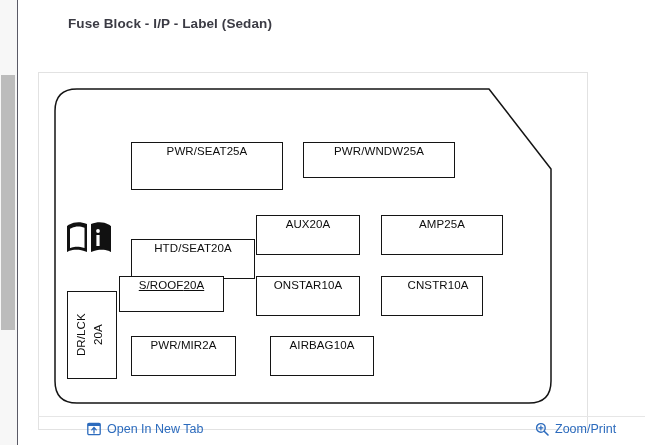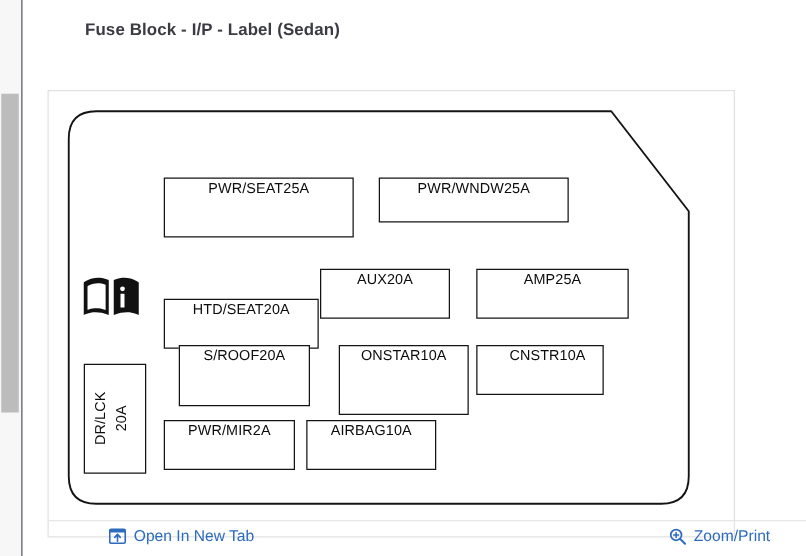--- a/index.html
+++ b/index.html
@@ -168,33 +168,33 @@
         </div>
         <div class="fuse-box" style="left: 92px; top: 142px; width: 124px; height: 40px; margin-top: 24px;">
           <div><span class="fname">HTD/SEAT</span><span class="frating">20A</span></div>
         </div>
         <div class="fuse-box" style="left: 217px; top: 142px; width: 104px; height: 40px;">
           <div><span class="fname">AUX</span><span class="frating">20A</span></div>
         </div>
         <div class="fuse-box" style="left: 342px; top: 142px; width: 122px; height: 40px;">
           <div><span class="fname">AMP</span><span class="frating">25A</span></div>
         </div>
-        <div class="fuse-box" style="left: 104px; top: 203px; width: 105px; height: 49px;">
+        <div class="fuse-box" style="left: 80px; top: 203px; width: 105px; height: 36px; text-decoration: underline;">
           <div><span class="fname">S/ROOF</span><span class="frating">20A</span></div>
         </div>
-        <div class="fuse-box" style="left: 217px; top: 203px; width: 104px; height: 56px; margin-left: 15px;">
+        <div class="fuse-box" style="left: 217px; top: 203px; width: 104px; height: 40px;">
           <div><span class="fname">ONSTAR</span><span class="frating">10A</span></div>
         </div>
         <div class="fuse-box" style="left: 342px; top: 203px; width: 102px; height: 40px; padding-left: 12px;">
           <div><span class="fname">CNSTR</span><span class="frating">10A</span></div>
         </div>
         <div class="fuse-box" style="left: 92px; top: 263px; width: 105px; height: 40px;">
           <div><span class="fname">PWR/MIR</span><span class="frating">2A</span></div>
         </div>
-        <div class="fuse-box" style="left: 206px; top: 263px; width: 104px; height: 40px;">
+        <div class="fuse-box" style="left: 231px; top: 263px; width: 104px; height: 40px;">
           <div><span class="fname">AIRBAG</span><span class="frating">10A</span></div>
         </div>
         <div class="fuse-box vertical" style="left: 28px; top: 218px; width: 50px; height: 88px;">
           <div class="rot">
             <span class="fname">DR/LCK</span>
             <span class="frating">20A</span>
           </div>
         </div>
       </div>
   </div>

